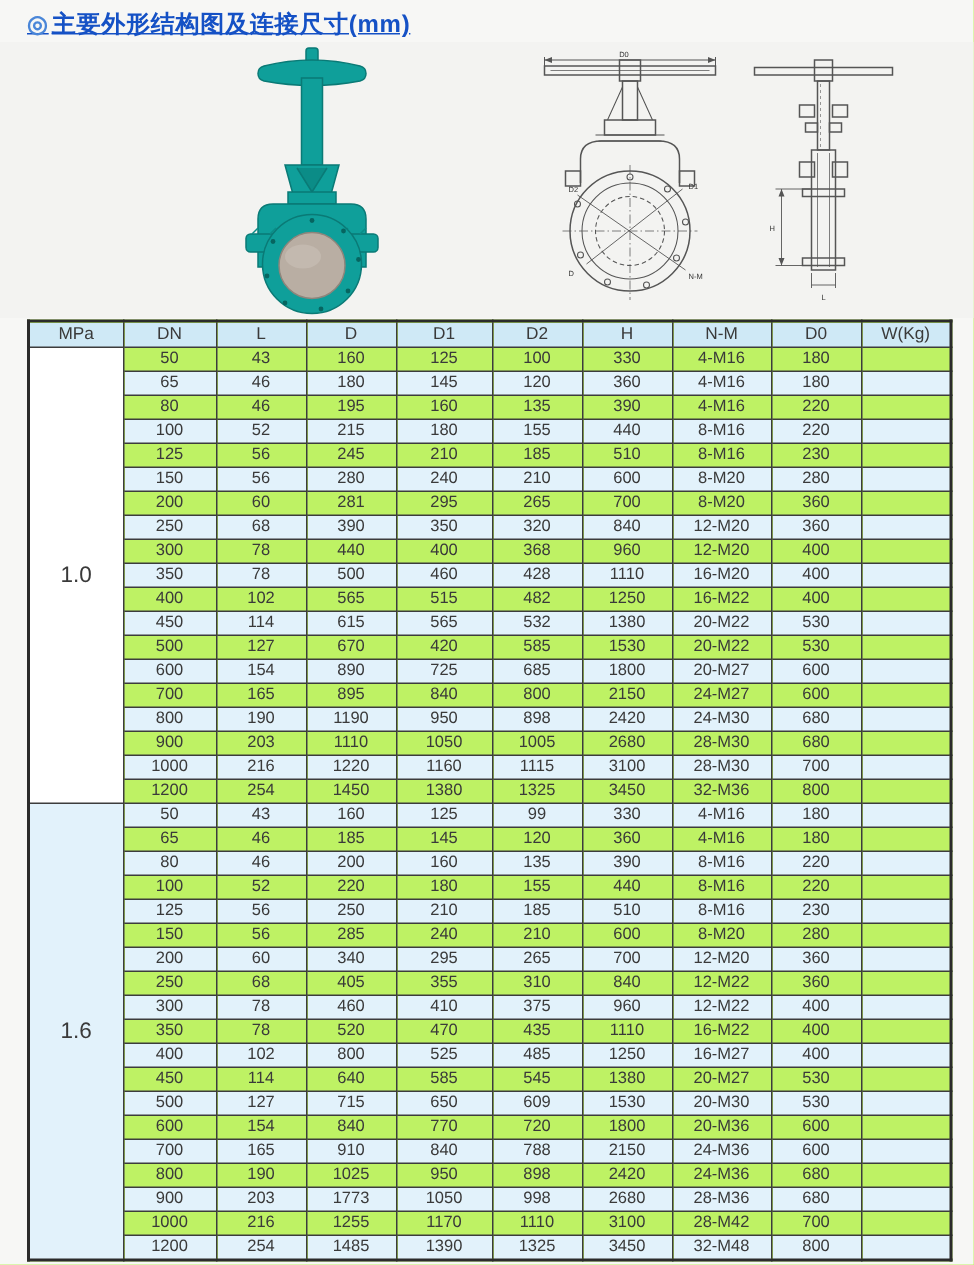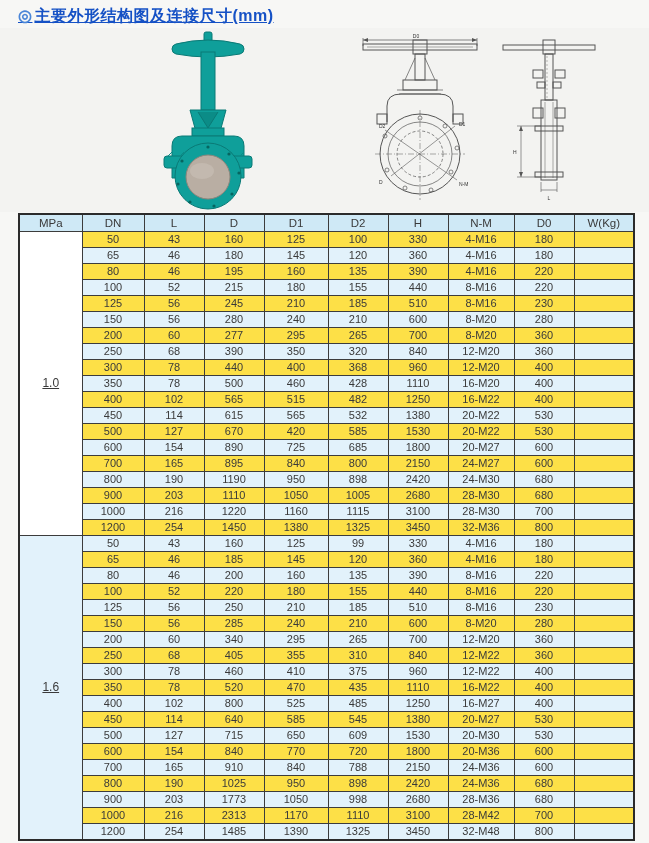--- a/index.html
+++ b/index.html
@@ -22,21 +22,21 @@
     background:#f3f3f1;
   }
   .valve-render{position:absolute;left:120px;top:0px;}
   .valve-outline{position:absolute;left:335px;top:2px;}
   table.dim-table{
     position:absolute;left:18px;top:213px;
     width:615px;
     border-collapse:collapse;
     table-layout:fixed;
     font-size:11px;
-    background:#fde047;
+    background:#bef264;
     border:2px solid #2b2b2b;
   }
   table.dim-table th, table.dim-table td{
     border:1px solid #3c3c3c;
     text-align:center;
     padding:0;
     height:15px;
     line-height:15px;
     overflow:hidden;
     white-space:nowrap;
@@ -44,22 +44,21 @@
   }
   table.dim-table th{
     background:#cfe9f6;
     font-weight:normal;
     font-size:11.5px;
     height:16px;
   }
   table.dim-table tr.alt td{background:#e2f2fb;}
   table.dim-table td.mpa{
     background:#ffffff;
-    font-size:12px;
-    text-decoration:underline;
+    font-size:15px;
   }
   svg text{font-family:"Liberation Sans",sans-serif;}
 </style>
 </head>
 <body>
 
 <div class="page-title">
   <span class="bullet">◎</span><span>主要外形结构图及连接尺寸(mm)</span>
 </div>
 
@@ -270,21 +269,21 @@
         <td>240</td>
         <td>210</td>
         <td>600</td>
         <td>8-M20</td>
         <td>280</td>
         <td></td>
       </tr>
       <tr>
         <td>200</td>
         <td>60</td>
-        <td>277</td>
+        <td>281</td>
         <td>295</td>
         <td>265</td>
         <td>700</td>
         <td>8-M20</td>
         <td>360</td>
         <td></td>
       </tr>
       <tr class="alt">
         <td>250</td>
         <td>68</td>
@@ -601,21 +600,21 @@
         <td>1050</td>
         <td>998</td>
         <td>2680</td>
         <td>28-M36</td>
         <td>680</td>
         <td></td>
       </tr>
       <tr>
         <td>1000</td>
         <td>216</td>
-        <td>2313</td>
+        <td>1255</td>
         <td>1170</td>
         <td>1110</td>
         <td>3100</td>
         <td>28-M42</td>
         <td>700</td>
         <td></td>
       </tr>
       <tr class="alt">
         <td>1200</td>
         <td>254</td>

